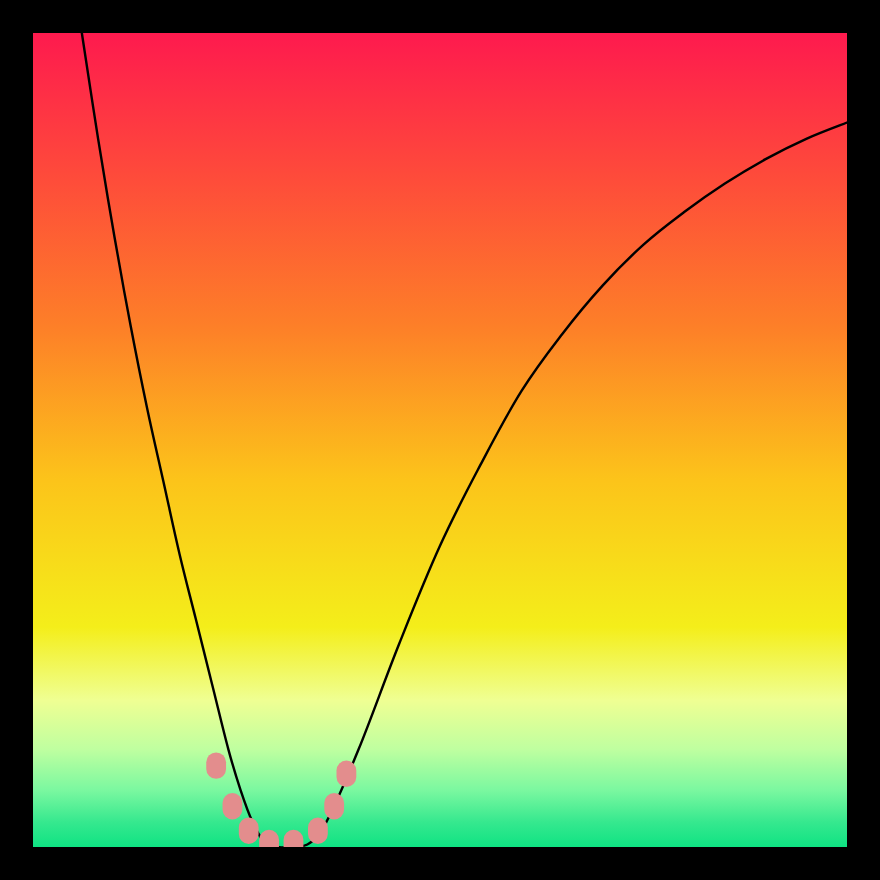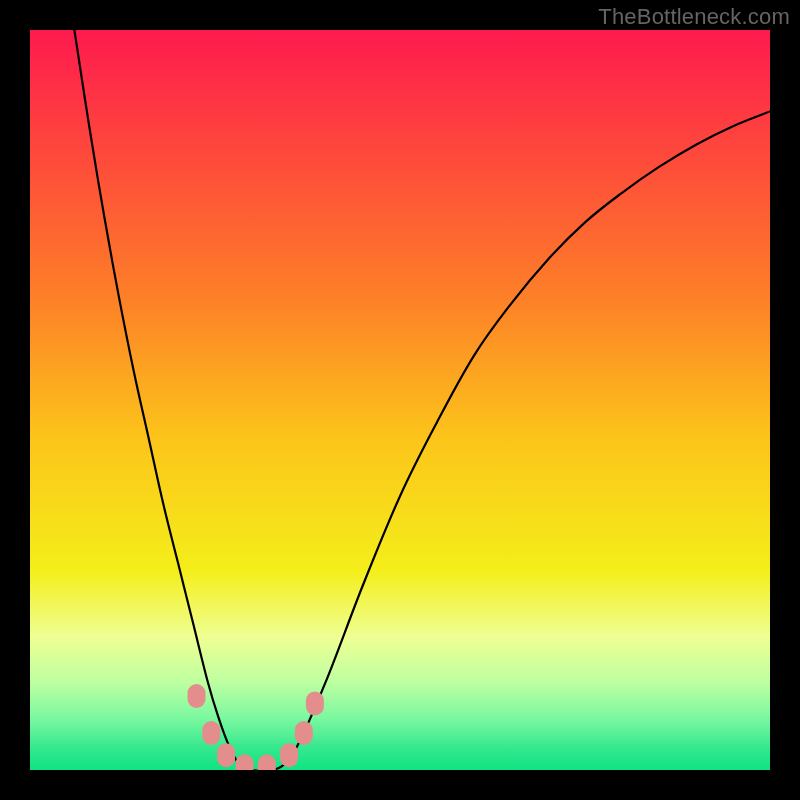--- a/index.html
+++ b/index.html
@@ -52,21 +52,20 @@
     top: 0;
     width: 740px;
     height: 740px;
     pointer-events: none;
   }
 </style>
 </head>
 <body>
 
 <div class="frame">
-  <div class="watermark">TheBottleneck.com</div>
   <div class="plot">
     <svg class="curve" viewBox="0 0 740 740" preserveAspectRatio="none">
       <path id="curve-path" fill="none" stroke="#000000" stroke-width="2.2" stroke-linecap="round" d="M 44.40 0.00 C 47.06 17.32, 53.87 62.90, 59.20 96.20 C 64.53 129.50, 68.67 154.36, 74.00 185.00 C 79.33 215.64, 83.47 238.43, 88.80 266.40 C 94.13 294.37, 98.27 315.09, 103.60 340.40 C 108.93 365.71, 113.07 383.02, 118.40 407.00 C 123.73 430.98, 127.87 450.96, 133.20 473.60 C 138.53 496.24, 142.67 511.49, 148.00 532.80 C 153.33 554.11, 157.47 570.69, 162.80 592.00 C 168.13 613.31, 172.94 633.88, 177.60 651.20 C 182.26 668.52, 184.70 676.21, 188.70 688.20 C 192.70 700.19, 195.80 709.14, 199.80 717.80 C 203.80 726.46, 206.90 732.30, 210.90 736.30 C 214.90 740.30, 217.34 739.33, 222.00 740.00 C 226.66 740.67, 231.47 740.67, 236.80 740.00 C 242.13 739.33, 246.27 740.30, 251.60 736.30 C 256.93 732.30, 258.41 733.12, 266.40 717.80 C 274.39 702.48, 284.01 680.50, 296.00 651.20 C 307.99 621.90, 319.68 588.30, 333.00 555.00 C 346.32 521.70, 356.68 495.50, 370.00 466.20 C 383.32 436.90, 393.68 417.51, 407.00 392.20 C 420.32 366.89, 430.68 346.91, 444.00 325.60 C 457.32 304.29, 467.68 291.12, 481.00 273.80 C 494.32 256.48, 504.68 244.05, 518.00 229.40 C 531.32 214.75, 541.68 204.39, 555.00 192.40 C 568.32 180.41, 578.68 172.79, 592.00 162.80 C 605.32 152.81, 615.68 145.56, 629.00 136.90 C 642.32 128.24, 652.68 122.03, 666.00 114.70 C 679.32 107.37, 689.68 102.19, 703.00 96.20 C 716.32 90.21, 733.34 84.06, 740.00 81.40"></path>
       <g id="markers">
           <rect x="157.50" y="654.00" width="18" height="24" rx="9" fill="#e38d8d"></rect>
           <rect x="172.30" y="691.00" width="18" height="24" rx="9" fill="#e38d8d"></rect>
           <rect x="187.10" y="713.20" width="18" height="24" rx="9" fill="#e38d8d"></rect>
           <rect x="205.60" y="724.30" width="18" height="24" rx="9" fill="#e38d8d"></rect>
           <rect x="227.80" y="724.30" width="18" height="24" rx="9" fill="#e38d8d"></rect>
           <rect x="250.00" y="713.20" width="18" height="24" rx="9" fill="#e38d8d"></rect>

